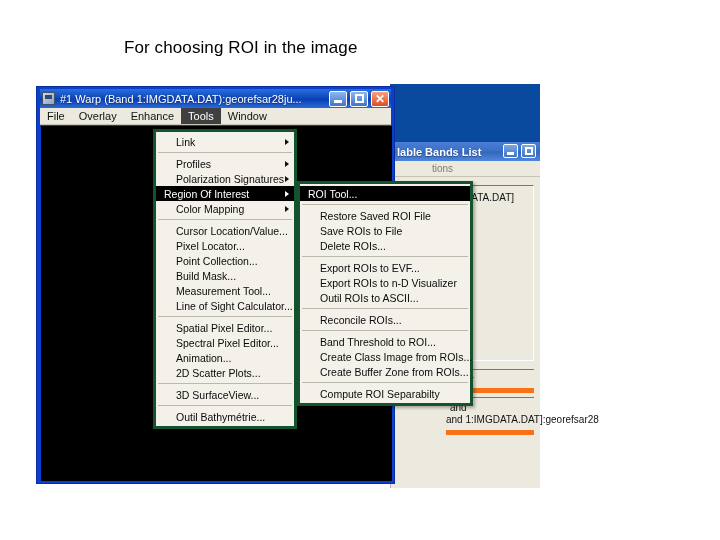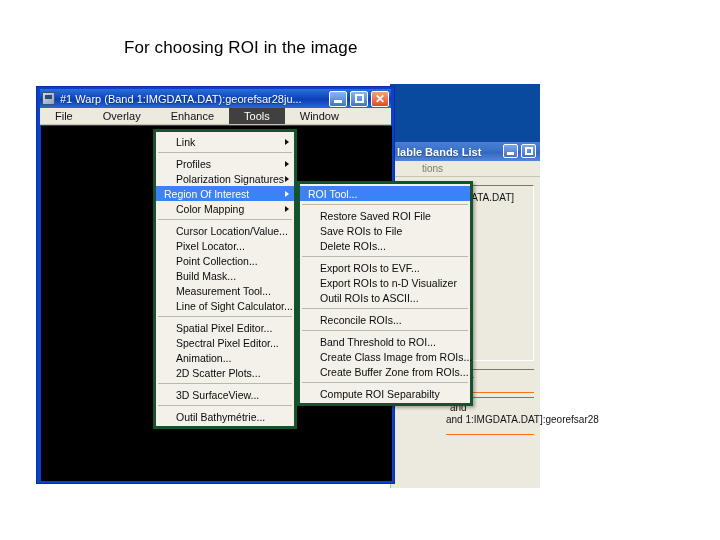--- a/index.html
+++ b/index.html
@@ -64,42 +64,42 @@
   }
   .win-btn .gl-min { width: 7px; height: 3px; background: #fff; margin-top: 5px; }
   .win-btn .gl-max { width: 8px; height: 8px; border: 2px solid #fff; }
 
   .abl-menu {
     height: 16px;
     background: #ece9de;
     border-bottom: 1px solid #c8c4b4;
     display: flex; align-items: center;
   }
-  .abl-menu span { font-size: 10px; color: #7d7a6e; margin-left: 3px; padding-left: 28px; }
+  .abl-menu span { font-size: 10px; color: #7d7a6e; margin-left: 13px; padding-left: 28px; }
 
   .abl-body { position: relative; height: calc(100% - 36px); background: #ece9de; }
   .abl-listbox {
     position: absolute; left: 55px; top: 8px; right: 6px;
     height: 176px;
     background: #ece9de;
     border-top: 1px solid #7b7868;
     border-left: 1px solid #7b7868;
     border-right: 1px solid #ffffff;
     border-bottom: 1px solid #ffffff;
     padding-top: 6px;
   }
   .abl-item {
     font-size: 10px; color: #111; white-space: nowrap;
     padding-left: 1px;
   }
   .abl-strip {
     position: absolute; left: 55px; right: 6px;
     background: #ece9de;
     border-top: 1px solid #7b7868;
-    border-bottom: 1px solid #f97316;
+    border-bottom: 5px solid #f97316;
   }
   .abl-strip-1 { top: 192px; height: 24px; }
   .abl-strip-2 { top: 220px; height: 38px; }
   .abl-strip-lbl { font-size: 10px; color: #111; padding: 4px 0 0 4px; white-space: nowrap; }
   .abl-strip-lbl2 { font-size: 10px; color: #111; padding: 1px 0 0 0px; white-space: nowrap; }
 
   
   .warp-win {
     position: absolute;
     left: 36px; top: 86px;
@@ -139,21 +139,21 @@
   .wbtn .g-max { width: 9px; height: 9px; border: 2px solid #fff; }
   .wbtn .g-close { color: #fff; font-size: 12px; font-weight: bold; line-height: 1; }
 
   .warp-menubar {
     height: 17px; background: #ece9de;
     display: flex; align-items: stretch;
     border-bottom: 1px solid #c6c2b2;
   }
   .mb-item {
     font-size: 11px; color: #111;
-    padding: 0 15px; display: flex; align-items: center; white-space: nowrap;
+    padding: 0 7px; display: flex; align-items: center; white-space: nowrap;
   }
   .mb-item.active { background: #404040; color: #ffffff; }
 
   .warp-canvas {
     position: absolute;
     left: 4px; top: 39px;
     width: 351px; height: 355px;
     background: #000000;
   }
 
@@ -170,21 +170,21 @@
   .menu-roi   { left: 297px; top: 181px; width: 176px; z-index: 50; }
 
   .mi {
     position: relative;
     height: 15px;
     display: flex; align-items: center;
     padding-left: 20px; padding-right: 16px;
     font-size: 10.5px; color: #0a0a0a;
     white-space: nowrap;
   }
-  .mi.sel { background: #3b82f6; color: #ffffff; padding-left: 8px; }
+  .mi.sel { background: #000000; color: #ffffff; padding-left: 8px; }
   .mi .arrow {
     position: absolute; right: 5px; top: 50%;
     width: 0; height: 0; margin-top: -3px;
     border-left: 4px solid #111;
     border-top: 3px solid transparent;
     border-bottom: 3px solid transparent;
   }
   .mi.sel .arrow { border-left-color: #ffffff; }
   .sep { height: 1px; background: #bcb9ac; margin: 3px 2px 3px 2px; }
 </style>

